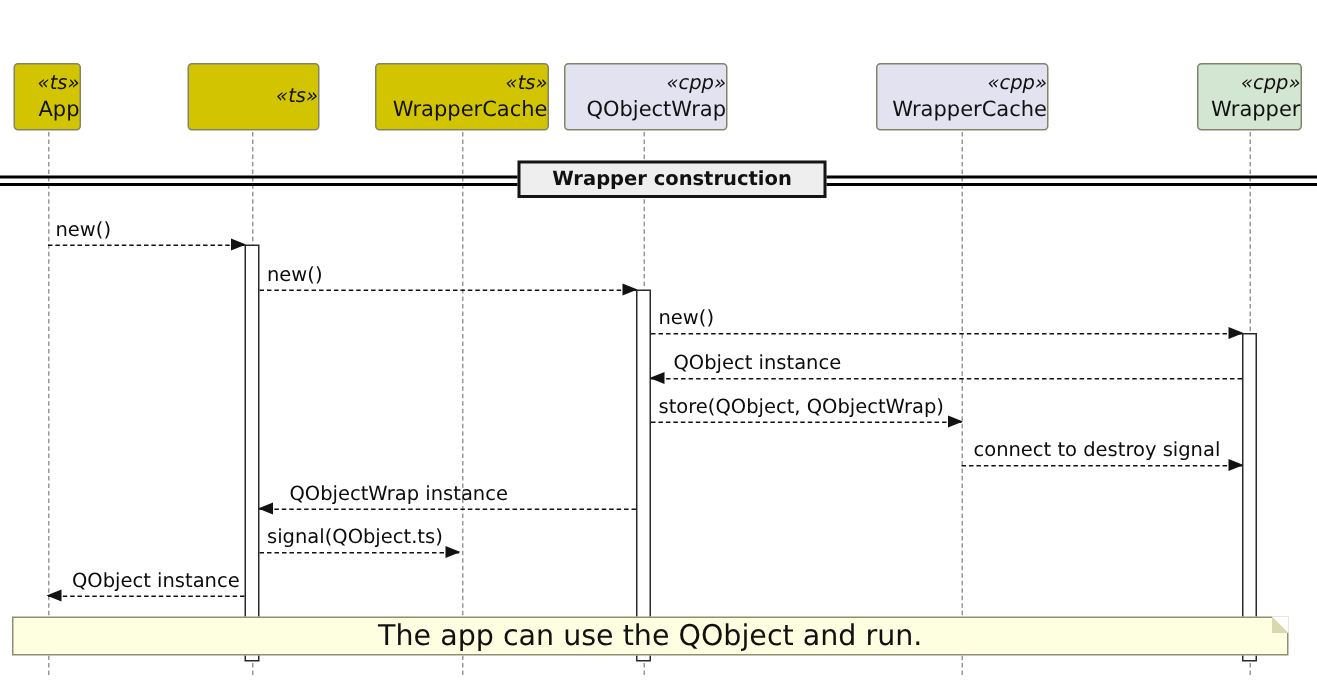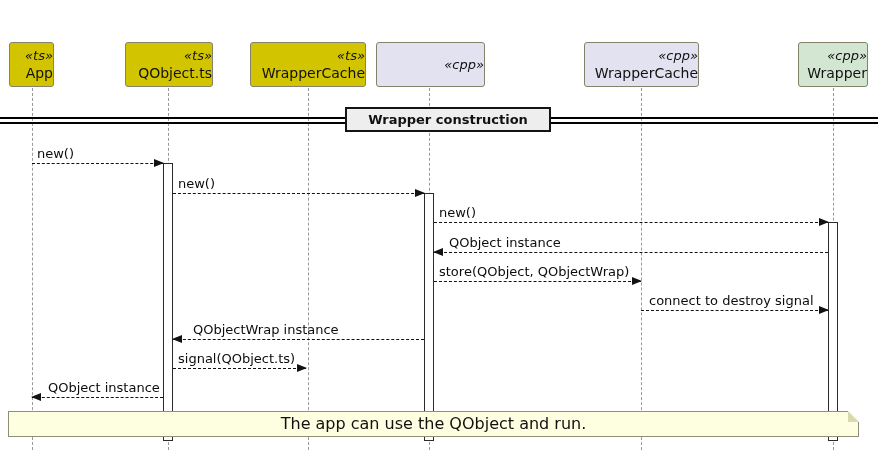--- a/index.html
+++ b/index.html
@@ -66,21 +66,21 @@
   .head.left {
     left:-1px;
     border-right:10px solid #121212;
     border-top:4.5px solid transparent; border-bottom:4.5px solid transparent;
   }
 
   
   .note {
     position:absolute; left:8px; top:411px; width:851px; height:26px;
     box-sizing:border-box; background:#fefee0; border:1px solid #8f8f78;
-    font-size:16px; text-align:center; line-height:24px; z-index:6;
+    font-size:19px; text-align:center; line-height:24px; z-index:6;
   }
   .note::before {
     content:""; position:absolute; top:-1px; right:-1px;
     border-style:solid; border-width:0 11px 11px 0;
     border-color:#ffffff #ffffff #d9d9ae #d9d9ae;
   }
 </style>
 </head>
 <body>
 
@@ -93,28 +93,28 @@
   <div class="lifeline" style="left:429px"></div>
   <div class="lifeline" style="left:641px"></div>
   <div class="lifeline" style="left:833px"></div>
 
   <div class="pbox ts" style="left:9px;width:45px">
     <div class="stereo">«ts»</div>
     <div class="pname">App</div>
   </div>
   <div class="pbox ts" style="left:125px;width:88px">
     <div class="stereo">«ts»</div>
-    <div class="pname">QObject.ts</div>
   </div>
   <div class="pbox ts" style="left:250px;width:116px">
     <div class="stereo">«ts»</div>
     <div class="pname">WrapperCache</div>
   </div>
   <div class="pbox cpp" style="left:376px;width:109px">
     <div class="stereo">«cpp»</div>
+    <div class="pname">QObjectWrap</div>
   </div>
   <div class="pbox cpp" style="left:584px;width:115px">
     <div class="stereo">«cpp»</div>
     <div class="pname">WrapperCache</div>
   </div>
   <div class="pbox qobj" style="left:798px;width:70px">
     <div class="stereo">«cpp»</div>
     <div class="pname">Wrapper</div>
   </div>
 

